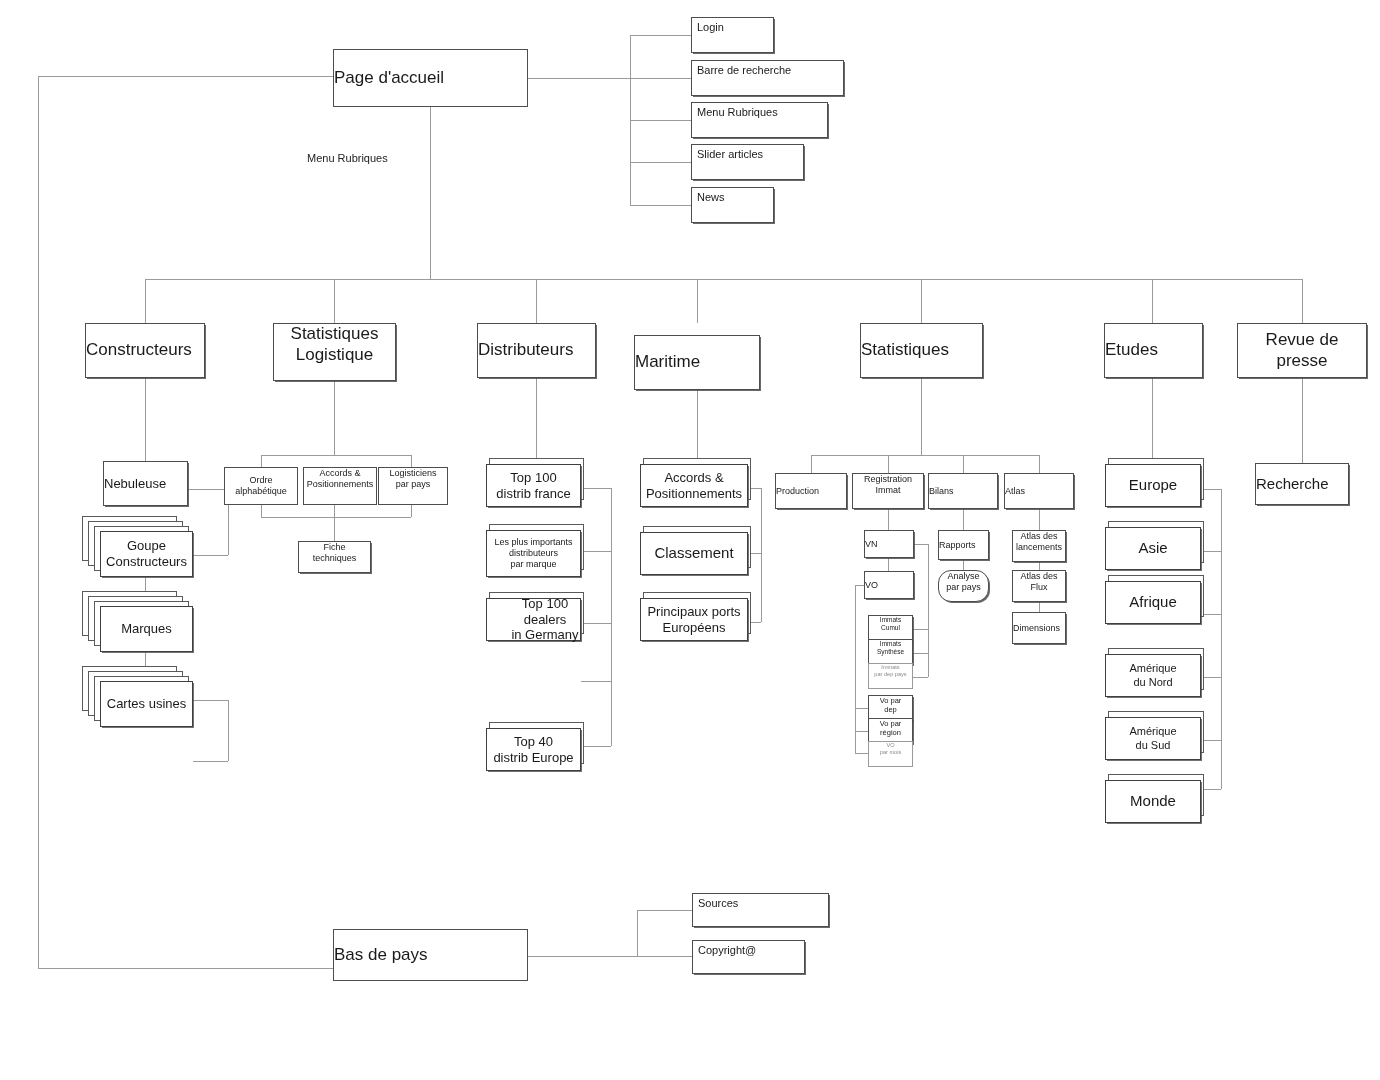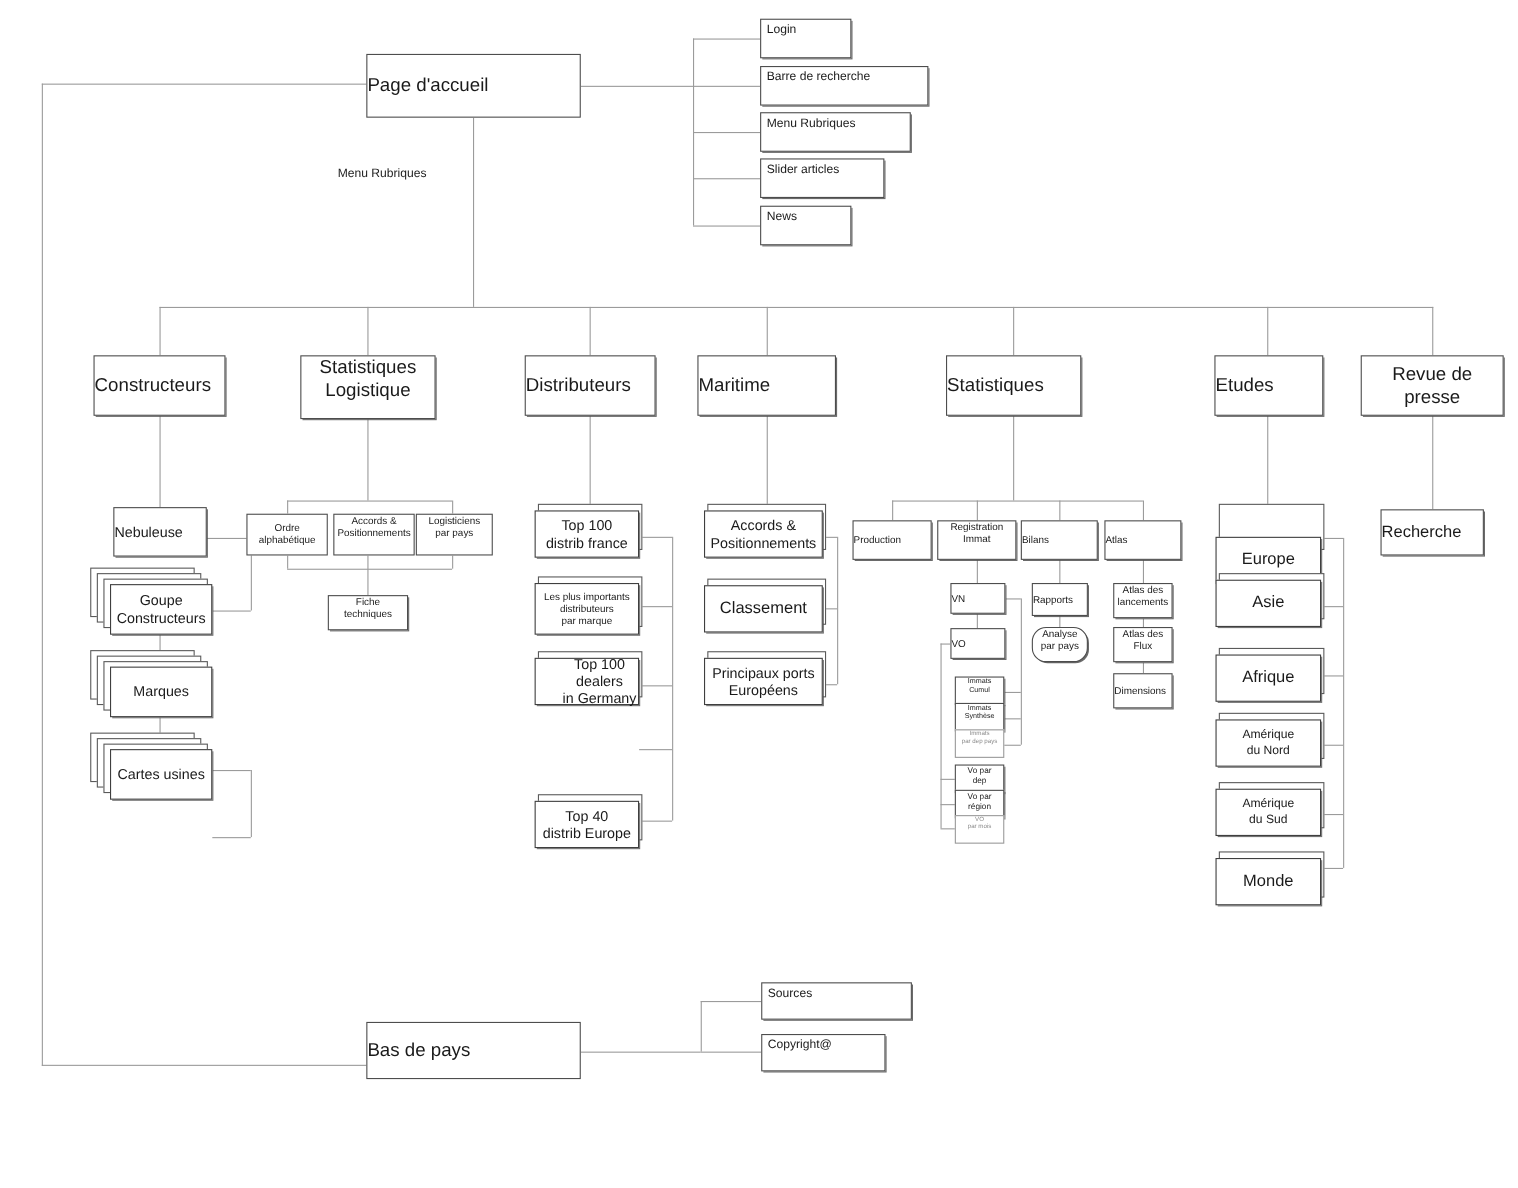--- a/index.html
+++ b/index.html
@@ -94,21 +94,21 @@
 
   <div class="box f18" style="left:273px;top:323px;width:123px;height:58px;flex-direction:column;">
     <span>Statistiques</span>
     <span>Logistique</span>
     </div>
 
   <div class="box f18" style="left:477px;top:323px;width:119px;height:55px;">
     <span>Distributeurs</span>
     </div>
 
-  <div class="box f18" style="left:634px;top:323px;width:126px;height:55px;">
+  <div class="box f18" style="left:634px;top:335px;width:126px;height:55px;">
     <span>Maritime</span>
     </div>
 
   <div class="box f18" style="left:860px;top:323px;width:123px;height:55px;">
     <span>Statistiques</span>
     </div>
 
   <div class="box f18" style="left:1104px;top:323px;width:99px;height:55px;">
     <span>Etudes</span>
     </div>
@@ -362,35 +362,35 @@
   <div class="ln lnv" style="left:1039px;top:602px;height:10px;"></div>
   <div class="box f9" style="left:1012px;top:612px;width:54px;height:32px;">
     <span>Dimensions</span>
     </div>
 
   <div class="ln lnv" style="left:1152px;top:378px;height:83px;"></div>
   <div class="ln lnv" style="left:1221px;top:489px;height:300px;"></div>
 
   <div class="stack" style="left:1105px;top:458px;width:115px;height:56px;">
     <div class="sheet" style="left:3px;top:0;width:96px;height:42px;"></div>
-    <div class="front f15" style="left:0;top:6px;width:96px;height:43px;margin-top:24px;">
+    <div class="front f15" style="left:0;top:6px;width:96px;height:43px;">
       <span>Europe</span>
       </div>
   </div>
   <div class="ln lnh" style="left:1196px;top:489px;width:25px;"></div>
 
   <div class="stack" style="left:1105px;top:521px;width:115px;height:56px;">
     <div class="sheet" style="left:3px;top:0;width:96px;height:42px;"></div>
     <div class="front f15" style="left:0;top:6px;width:96px;height:43px;">
       <span>Asie</span>
       </div>
   </div>
   <div class="ln lnh" style="left:1196px;top:551px;width:25px;"></div>
 
-  <div class="stack" style="left:1105px;top:589px;width:115px;height:56px;">
+  <div class="stack" style="left:1105px;top:575px;width:115px;height:56px;">
     <div class="sheet" style="left:3px;top:0;width:96px;height:42px;"></div>
     <div class="front f15" style="left:0;top:6px;width:96px;height:43px;">
       <span>Afrique</span>
       </div>
   </div>
   <div class="ln lnh" style="left:1196px;top:614px;width:25px;"></div>
 
   <div class="stack" style="left:1105px;top:648px;width:115px;height:56px;">
     <div class="sheet" style="left:3px;top:0;width:96px;height:42px;"></div>
     <div class="front f11" style="left:0;top:6px;width:96px;height:43px;flex-direction:column;">

